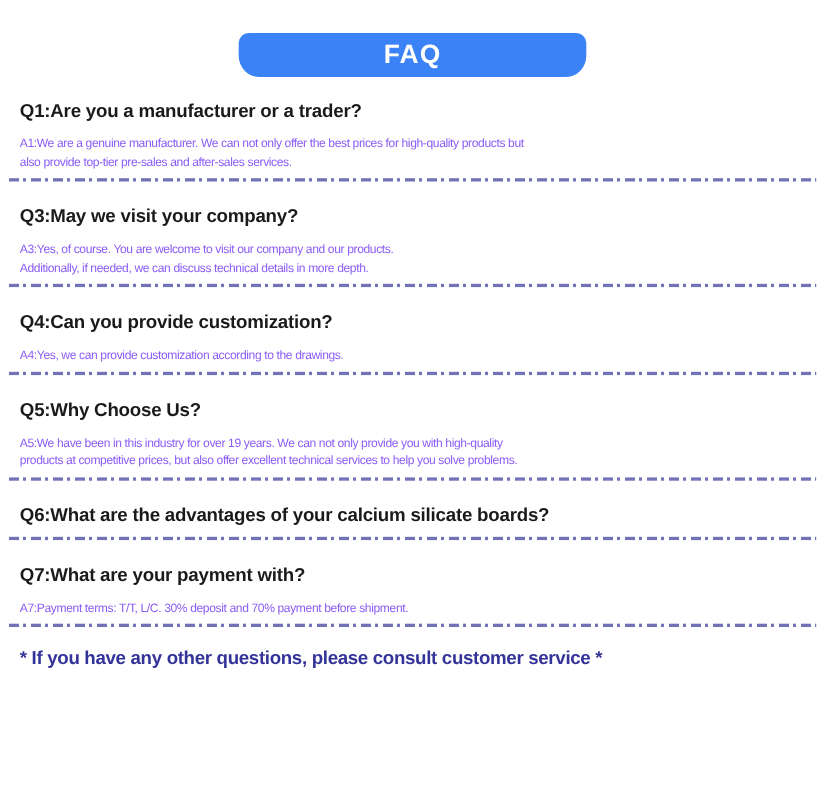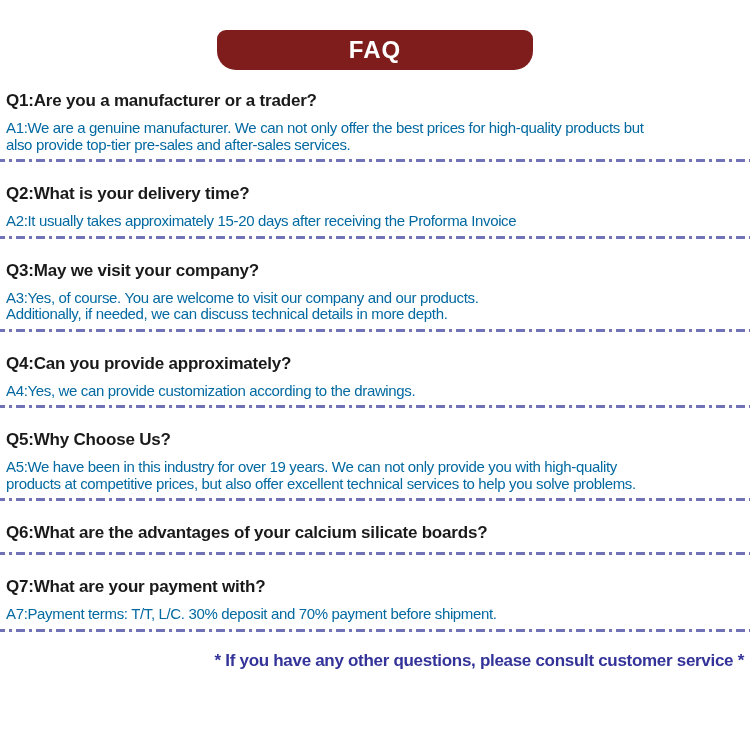--- a/index.html
+++ b/index.html
@@ -7,67 +7,67 @@
     width: 750px;
     height: 737px;
     background: #ffffff;
     font-family: "Liberation Sans", "DejaVu Sans", sans-serif;
     overflow: hidden;
   }
   .banner {
     width: 316px;
     height: 40px;
     margin: 30px auto 0 auto;
-    background: #7f1d1d;
+    background: #3b82f6;
     border-radius: 9px 9px 19px 19px;
     display: flex;
     align-items: center;
     justify-content: center;
   }
   .banner-title {
     color: #ffffff;
     font-size: 24px;
     font-weight: bold;
     letter-spacing: 1px;
   }
   .content {
     width: 750px;
-    padding: 0 6px;
+    padding: 0 18px;
   }
   .qa .q {
     font-size: 17px;
     font-weight: bold;
     color: #1a1a1a;
     letter-spacing: -0.2px;
     line-height: 20px;
     margin: 22px 0 9px 0;
   }
   .qa:first-of-type .q { margin-top: 21px; }
   .qa .a {
-    font-size: 15px;
-    color: #0369a1;
+    font-size: 11px;
+    color: #8b5cf6;
     letter-spacing: -0.35px;
     line-height: 16.5px;
-    margin: 0 0 6px 0;
+    margin: 12px 0 6px 0;
     white-space: pre-line;
   }
   .divider {
     height: 3px;
     margin: 0 -10px;
     background: repeating-linear-gradient(
       90deg,
       #7272B7 0px, #7272B7 9px,
       transparent 9px, transparent 13px,
       #7272B7 13px, #7272B7 16px,
       transparent 16px, transparent 20px
     );
   }
   .footer-note {
     margin-top: 19px;
-    text-align: right;
+    text-align: left;
     font-size: 17px;
     font-weight: bold;
     letter-spacing: -0.3px;
     color: #333399;
   }
 </style>
 </head>
 <body>
 
 <div class="banner">
@@ -76,35 +76,30 @@
 
 <div class="content">
 
   <section class="qa">
     <h2 class="q">Q1:Are you a manufacturer or a trader?</h2>
     <p class="a">A1:We are a genuine manufacturer. We can not only offer the best prices for high-quality products but
 also provide top-tier pre-sales and after-sales services.</p>
     <div class="divider"></div>
   </section>
 
-  <section class="qa">
-    <h2 class="q">Q2:What is your delivery time?</h2>
-    <p class="a">A2:It usually takes approximately 15-20 days after receiving the Proforma Invoice</p>
-    <div class="divider"></div>
-  </section>
 
   <section class="qa">
     <h2 class="q">Q3:May we visit your company?</h2>
     <p class="a">A3:Yes, of course. You are welcome to visit our company and our products.
 Additionally, if needed, we can discuss technical details in more depth.</p>
     <div class="divider"></div>
   </section>
 
   <section class="qa">
-    <h2 class="q">Q4:Can you provide approximately?</h2>
+    <h2 class="q">Q4:Can you provide customization?</h2>
     <p class="a">A4:Yes, we can provide customization according to the drawings.</p>
     <div class="divider"></div>
   </section>
 
   <section class="qa">
     <h2 class="q">Q5:Why Choose Us?</h2>
     <p class="a">A5:We have been in this industry for over 19 years. We can not only provide you with high-quality
 products at competitive prices, but also offer excellent technical services to help you solve problems.</p>
     <div class="divider"></div>
   </section>

